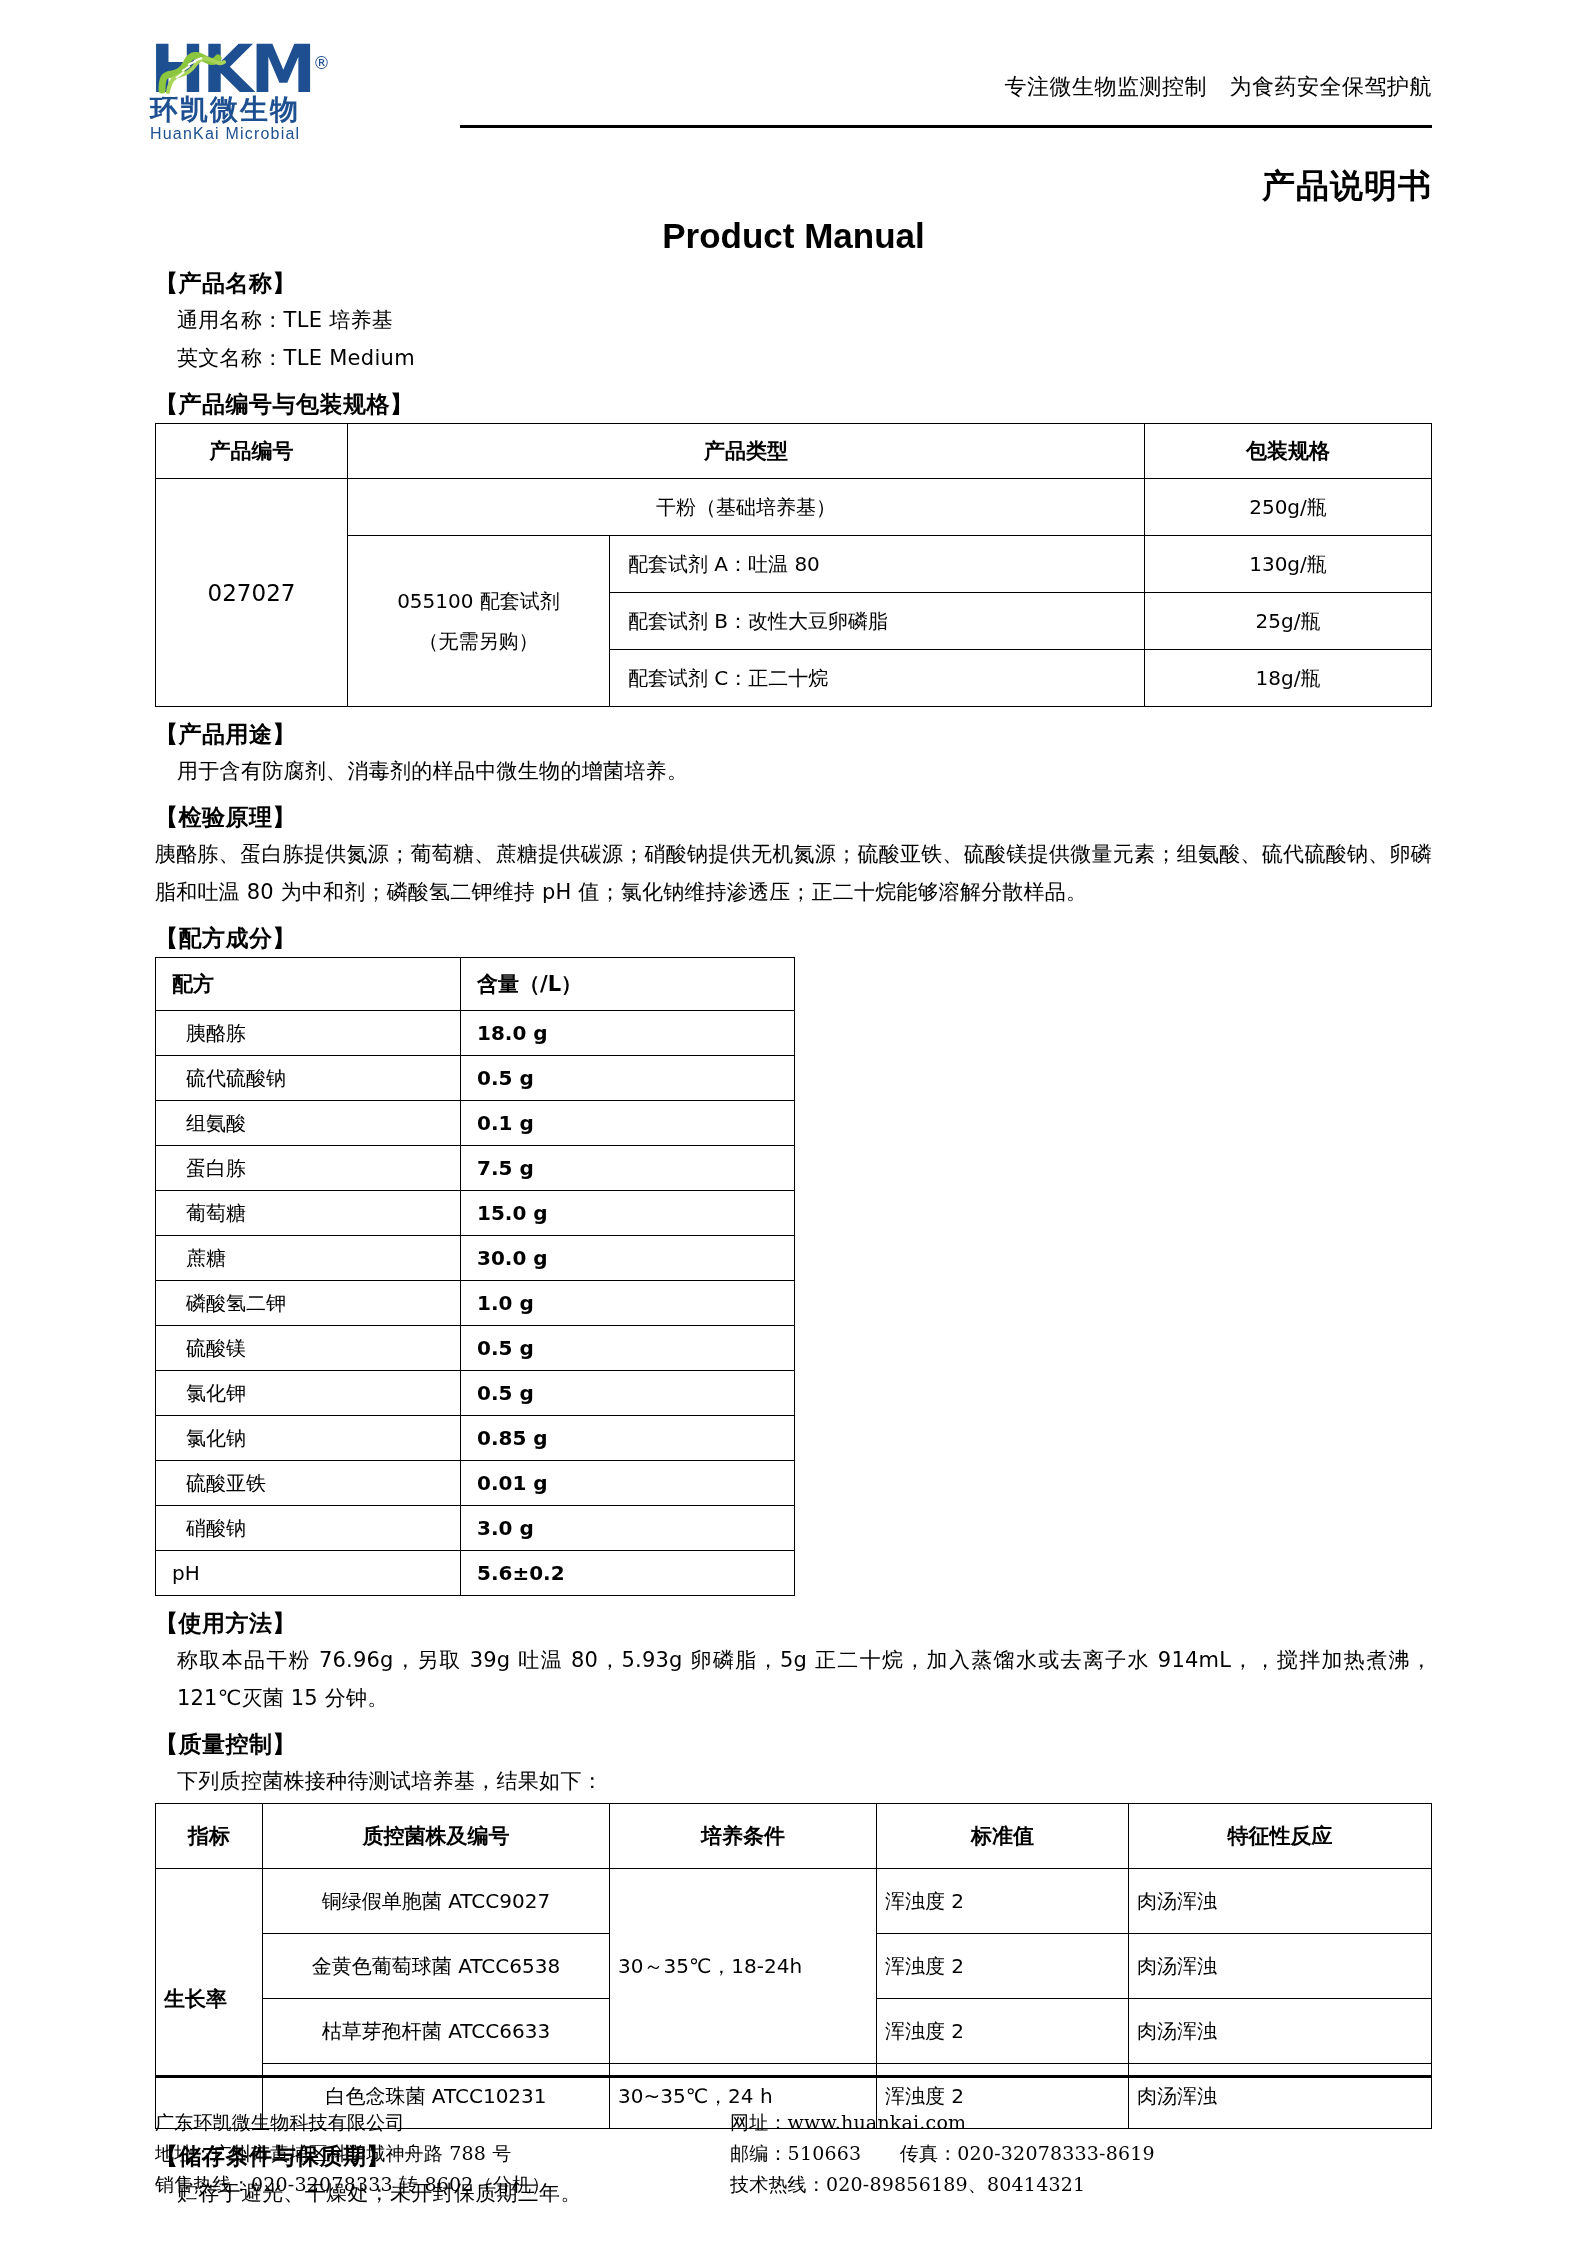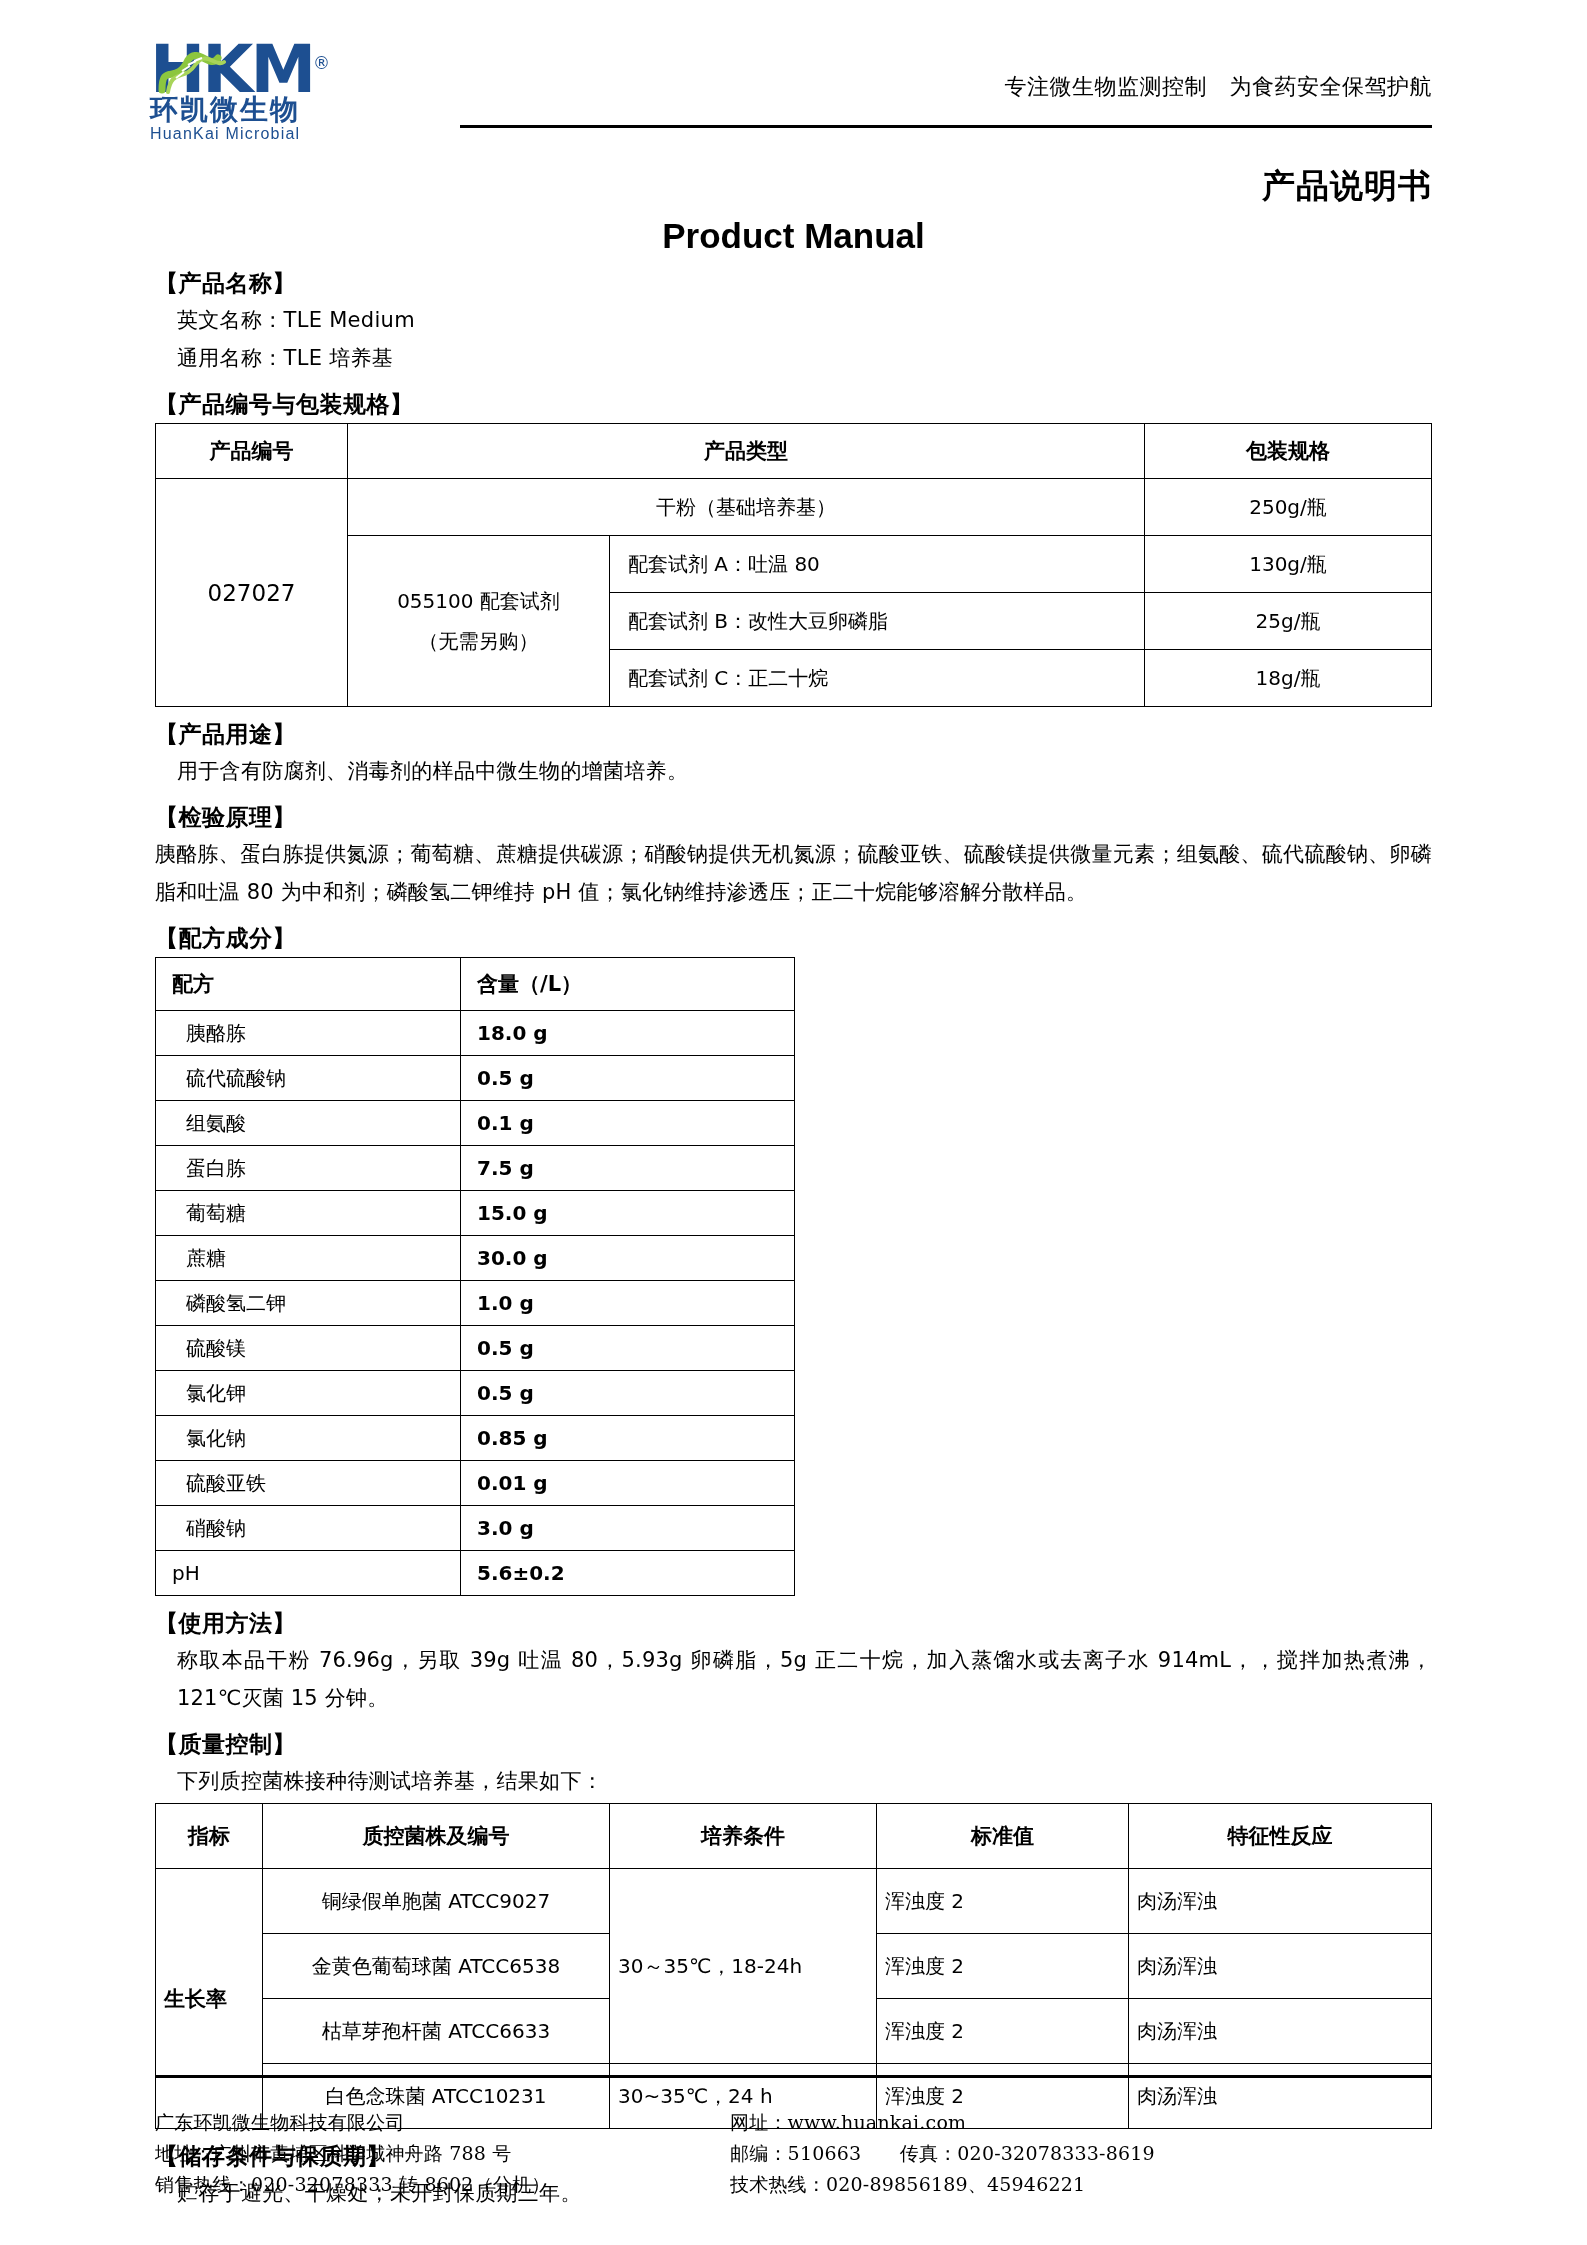--- a/index.html
+++ b/index.html
@@ -256,22 +256,22 @@
       <div class="logo-en">HuanKai Microbial</div>
     </div>
     <div class="header-tagline">专注微生物监测控制　为食药安全保驾护航</div>
     <div class="header-rule"></div>
   </div>
 
   <div class="doc-title-cn">产品说明书</div>
   <div class="doc-title-en">Product Manual</div>
 
   <div class="section-head">【产品名称】</div>
+  <div class="body-line">通用名称：TLE 培养基</div>
   <div class="body-line">英文名称：TLE Medium</div>
-  <div class="body-line">通用名称：TLE 培养基</div>
 
   <div class="section-head">【产品编号与包装规格】</div>
   <table class="tbl-spec">
     <tbody>
         <tr>
       <th style="width:175px">产品编号</th>
       <th colspan="2">产品类型</th>
       <th style="width:270px">包装规格</th>
     </tr>
     <tr>
@@ -413,18 +413,18 @@
     <div class="footer-rule"></div>
     <div class="footer-cols">
       <div class="footer-col-left">
         <div class="footer-line">广东环凯微生物科技有限公司</div>
         <div class="footer-line">地址：广州市黄埔区科学城神舟路 788 号</div>
         <div class="footer-line">销售热线：020-32078333 转 8602（分机）</div>
       </div>
       <div class="footer-col-right">
         <div class="footer-line">网址：www.huankai.com</div>
         <div class="footer-line">邮编：510663　　传真：020-32078333-8619</div>
-        <div class="footer-line">技术热线：020-89856189、45946221</div>
+        <div class="footer-line">技术热线：020-89856189、80414321</div>
       </div>
     </div>
   </div>
 
 </div>
 
 </body></html>

